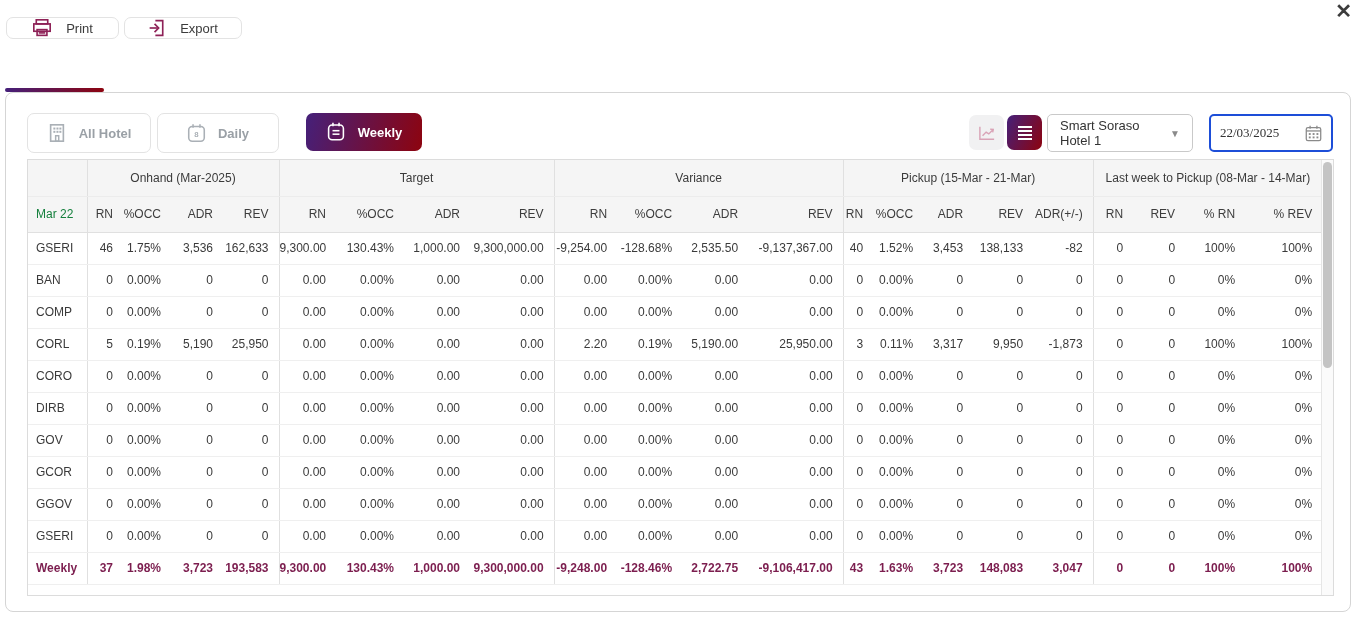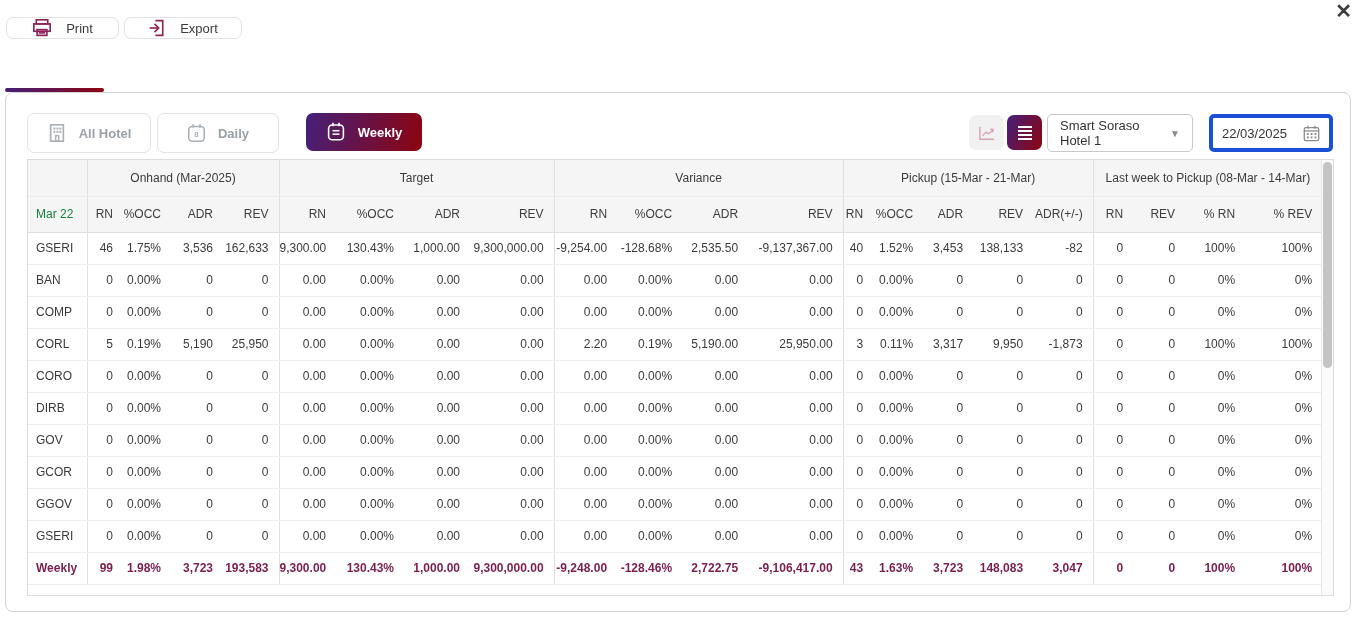--- a/index.html
+++ b/index.html
@@ -36,22 +36,22 @@
   .icon-btn{position:absolute;top:22px;width:35px;height:35px;border-radius:7px;border:none;cursor:pointer;
     display:flex;align-items:center;justify-content:center;}
   .btn-chart{left:963px;background:#f1f1f2;}
   .btn-list{left:1001px;background:linear-gradient(115deg,var(--gradient-start),var(--gradient-end));}
   .list-glyph{display:flex;flex-direction:column;gap:2px;}
   .list-glyph span{display:block;width:14px;height:2px;background:#fff;}
 
   .select-box{position:absolute;left:1041px;top:21px;width:146px;height:38px;border:1px solid #c9c9c9;border-radius:5px;
     background:#fff;display:flex;align-items:center;justify-content:space-between;padding:0 12px;font-size:13px;color:#333;cursor:pointer;}
   .caret{color:#8a8a8a;font-size:10px;}
-  .date-box{position:absolute;left:1203px;top:21px;width:124px;height:38px;border:4px solid #1d4ed8;border-radius:5px;
-    background:#fff;display:flex;align-items:center;justify-content:space-between;padding:0 9px;font-size:13px;color:#333;cursor:pointer;}
+  .date-box{position:absolute;left:1203px;top:21px;width:124px;height:38px;border:2px solid #1d4ed8;border-radius:5px;
+    background:#fff;display:flex;align-items:center;justify-content:space-between;padding:0 9px;font-size:13px;color:#333;cursor:pointer;font-family:Liberation Serif, serif;}
 
   .table-wrap{position:absolute;left:21px;top:66px;width:1307px;height:437px;border:1px solid #dcdcdc;background:#fff;}
   table{border-collapse:collapse;table-layout:fixed;width:1294px;font-size:12px;color:var(--text);}
   thead th{background:var(--header-bg);font-weight:normal;height:36px;}
   th.ghead{font-weight:normal;color:#3b3b3b;text-align:center;border-bottom:1px solid #ececec;}
   th.labelh{text-align:left;padding-left:8px;color:#15803d;}
   th.numh{text-align:right;padding-right:10px;color:#3d3d3d;}
   thead tr:last-child th{border-bottom:1px solid #e0e0e0;}
   tbody td{height:32px;border-bottom:1px solid #efefef;}
   td.label{text-align:left;padding-left:8px;}
@@ -465,21 +465,21 @@
               <td class="num">0</td>
               <td class="num">0</td>
               <td class="num">0</td>
               <td class="num gstart">0</td>
               <td class="num">0</td>
               <td class="num">0%</td>
               <td class="num">0%</td>
             </tr>
             <tr class="total">
               <td class="label">Weekly</td>
-              <td class="num gstart">99</td>
+              <td class="num gstart">37</td>
               <td class="num">1.98%</td>
               <td class="num">3,723</td>
               <td class="num">193,583</td>
               <td class="num gstart">9,300.00</td>
               <td class="num">130.43%</td>
               <td class="num">1,000.00</td>
               <td class="num">9,300,000.00</td>
               <td class="num gstart">-9,248.00</td>
               <td class="num">-128.46%</td>
               <td class="num">2,722.75</td>

